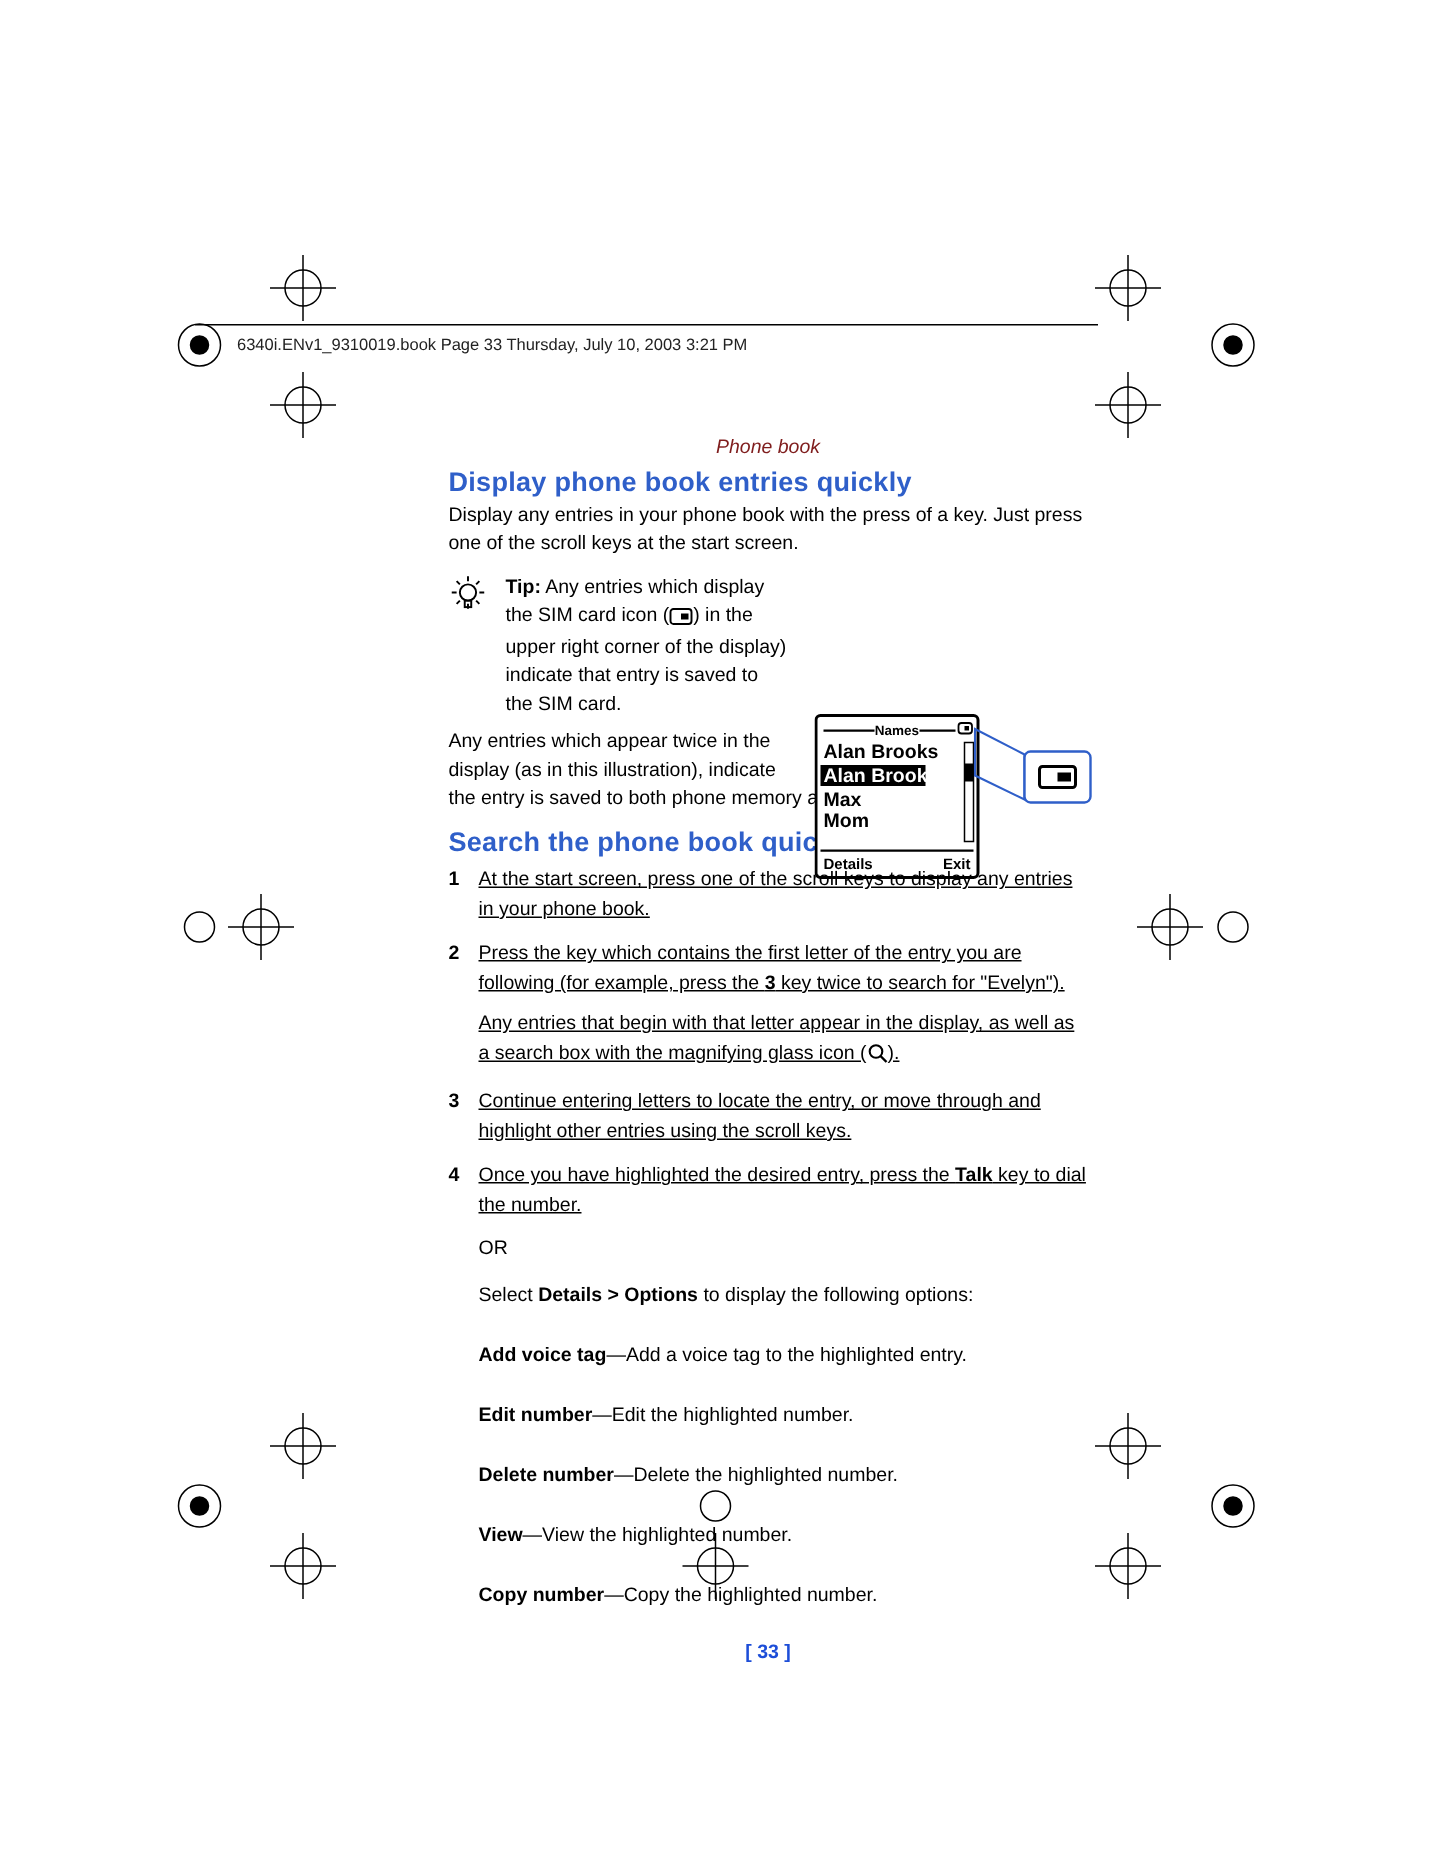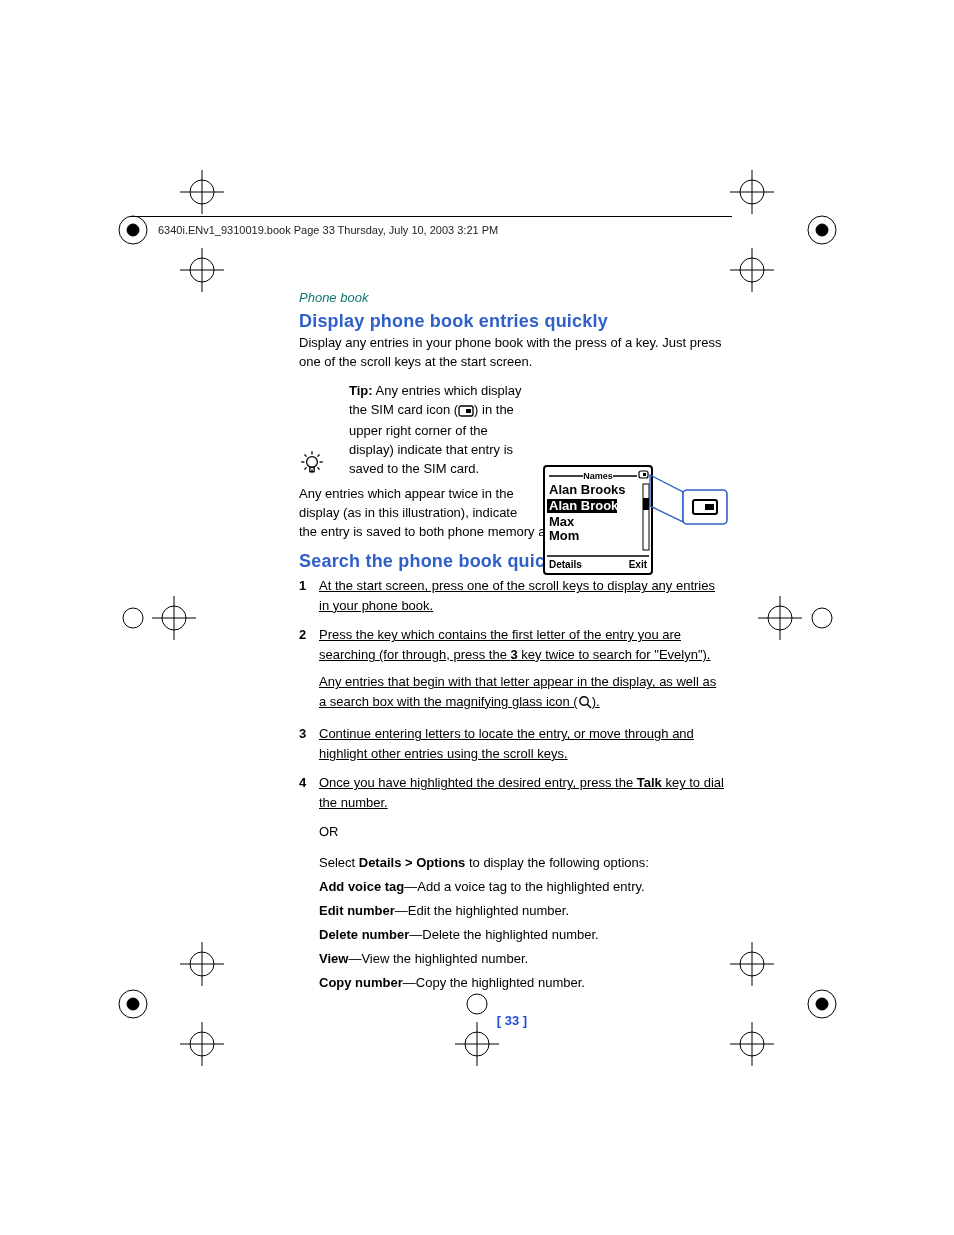--- a/index.html
+++ b/index.html
@@ -12,50 +12,50 @@
     position: relative;
     color: #000;
   }
   .content-zone {
     position: absolute;
     top: 310px;
     left: 299px;
     width: 426px;
   }
   .chapter-label {
-    text-align: left;
-    color: #0f766e;
+    text-align: center;
+    color: #7f1d1d;
     font-style: italic;
     font-size: 13px;
     margin-bottom: 6px;
     margin-top: -20px;
   }
   h2.section-title {
     color: #2f5fc9;
     font-size: 18px;
     font-weight: 700;
     margin: 4px 0 2px 0;
     letter-spacing: .2px;
   }
   p.body {
     font-size: 13px;
     line-height: 1.45;
     margin: 2px 0 10px 0;
   }
   .tip-row {
     display: flex;
-    align-items: flex-end;
-    gap: 24px;
+    align-items: flex-start;
+    gap: 12px;
     margin-bottom: 6px;
   }
   .tip-icon { flex: 0 0 26px; height: 30px; }
   .tip-text { flex: 1; font-size: 13px; line-height: 1.45; }
   .phone-figure {
     position: absolute;
-    top: 80px;
+    top: 91px;
     right: -4px;
     width: 186px;
     height: 116px;
     padding-left: 27px;
   }
   .float-pad { width: 200px; height: 130px; float: right; }
   ol.steps {
     list-style: none;
     padding: 0;
     margin: 4px 0 0 0;
@@ -76,21 +76,21 @@
     left: 0;
     top: 0;
     font-weight: 700;
   }
   .sub-para {
     font-size: 13px;
     line-height: 1.5;
     margin: 8px 0 0 0;
   }
   .indent { margin-left: 20px; font-size: 13px; line-height: 1.55; margin-top: 10px;}
-  .opt-row { margin-left: 20px; font-size: 13px; line-height: 1.55; margin-top: 4px;}
+  .opt-row { margin-left: 20px; font-size: 13px; line-height: 1.55; margin-top: 20px;}
   .page-footer {
     color: #1d4ed8;
     font-weight: 700;
     font-size: 13px;
     text-align: center;
     margin-top: 20px;
   }
   .running-head {
     position: absolute;
     top: 224px;
@@ -260,21 +260,21 @@
     </div>
   </div>
 
   <h2 class="section-title" style="margin-top:6px">Search the phone book quickly</h2>
 
   <ol class="steps">
     <li>
       <span>At the start screen, press one of the scroll keys to display any entries in your phone book.</span>
     </li>
     <li>
-      <span>Press the key which contains the first letter of the entry you are searching (for through, press the </span><span class="b">3</span><span> key twice to search for "Evelyn").</span>
+      <span>Press the key which contains the first letter of the entry you are following (for example, press the </span><span class="b">3</span><span> key twice to search for "Evelyn").</span>
       <p class="sub-para"><span>Any entries that begin with that letter appear in the display, as well as a search box with the magnifying glass icon (</span><span class="mag-icon"><svg width="14" height="14" viewBox="0 0 14 14">
               <circle cx="6" cy="6" r="4.2" fill="none" stroke="#000" stroke-width="1.4"></circle>
               <line x1="9" y1="9" x2="13" y2="13" stroke="#000" stroke-width="1.6"></line>
             </svg></span><span>).</span></p>
     </li>
     <li>
       <span>Continue entering letters to locate the entry, or move through and highlight other entries using the scroll keys.</span>
     </li>
     <li>
       <span>Once you have highlighted the desired entry, press the </span><span class="b">Talk</span><span> key to dial the number.</span>

